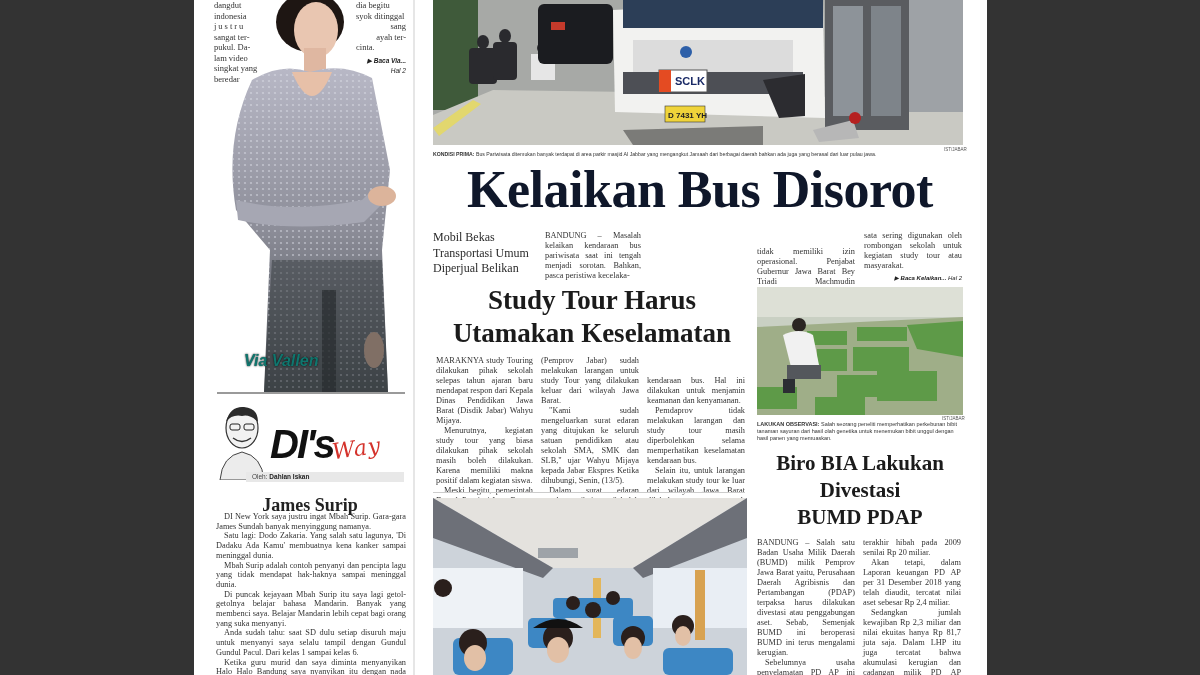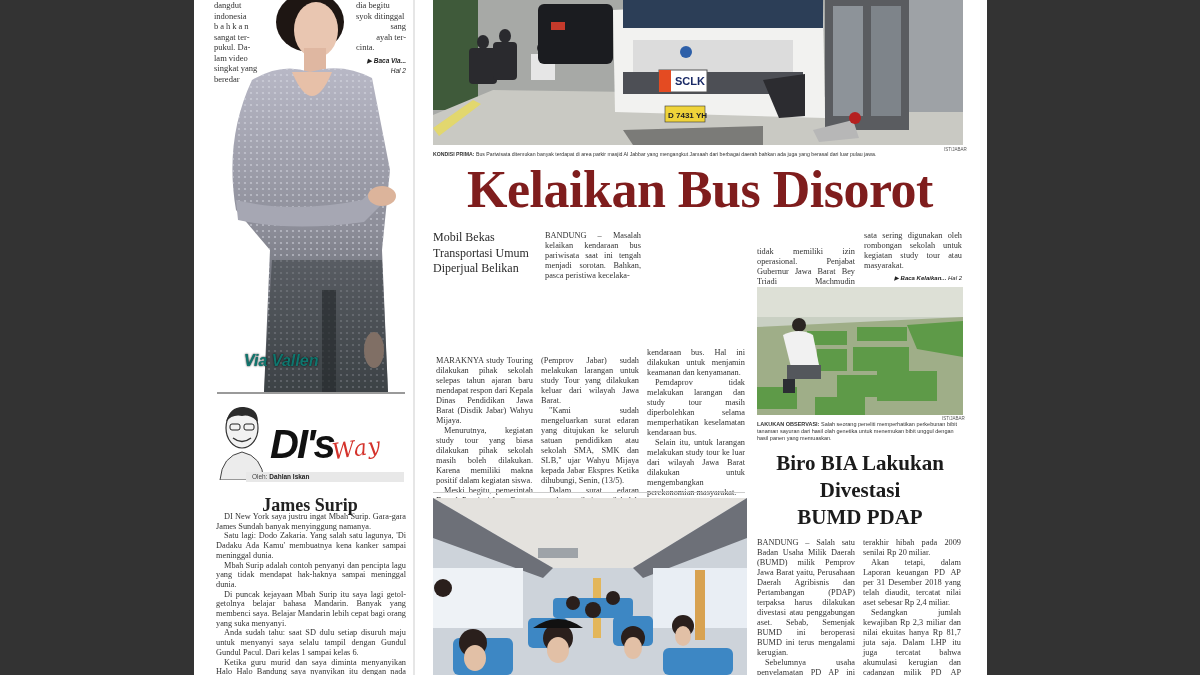--- a/index.html
+++ b/index.html
@@ -30,21 +30,21 @@
   .column-title { position: absolute; left: 20px; top: 487px; width: 192px; text-align: center; font-family: "Liberation Serif", serif; font-weight: bold; font-size: 18px; color: #222; margin-top: 8px; }
   .column-body { position: absolute; left: 22px; top: 512px; width: 190px; font-size: 8.3px; line-height: 9.7px; color: #333; text-align: justify; }
   .column-body p { text-indent: 8px; }
 
   
   .hero-photo { position: absolute; left: 239px; top: 0; width: 530px; height: 145px; overflow: hidden; background: #f9a8d4; }
   .hero-caption { position: absolute; left: 239px; top: 151px; width: 540px; font-family: "Liberation Sans", sans-serif; font-size: 5.2px; color: #333; white-space: nowrap; }
   .hero-caption b { font-weight: bold; }
   .photo-credit { position: absolute; font-family: "Liberation Sans", sans-serif; font-size: 4.5px; color: #555; }
 
-  .main-headline { position: absolute; left: 239px; top: 158px; width: 534px; text-align: center; font-family: "Liberation Serif", serif; font-weight: bold; font-size: 52px; letter-spacing: -0.5px; color: #7f1d1d; line-height: 64px; }
+  .main-headline { position: absolute; left: 239px; top: 158px; width: 534px; text-align: center; font-family: "Liberation Serif", serif; font-weight: bold; font-size: 52px; letter-spacing: -0.5px; color: #0f172a; line-height: 64px; }
 
   .sub-kicker { position: absolute; left: 239px; top: 230px; width: 100px; font-family: "Liberation Serif", serif; font-size: 12px; line-height: 15.5px; color: #2a2a2a; }
   .news-col { position: absolute; font-size: 8.3px; line-height: 10px; color: #333; text-align: justify; }
   .news-col p { text-indent: 8px; }
   .news-col p.first { text-indent: 0; }
   .jump { font-family: "Liberation Sans", sans-serif; font-size: 6px; font-style: italic; color: #222; text-align: right; margin-top: 2px; }
   .jump b { font-style: italic; }
 
   .h2 { position: absolute; text-align: center; font-family: "Liberation Serif", serif; font-weight: bold; color: #1b1b1b; }
   .story-headline { left: 239px; top: 284px; width: 318px; font-size: 27px; line-height: 33px; }
@@ -96,21 +96,21 @@
         <ellipse cx="162" cy="350" rx="10" ry="18" fill="#d4a98f"></ellipse>
 
         <path d="M60 260 L170 260 L176 392 L52 392 Z" fill="#3a4044" opacity="0.55"></path>
         <rect x="110" y="290" width="14" height="102" fill="#272b2d" opacity="0.7"></rect>
       </svg>
     </div>
 
     <div class="celeb-text-left">
       <div>dangdut</div>
       <div>indonesia</div>
-      <div style="letter-spacing:2px">bahkan</div>
+      <div style="letter-spacing:2px">justru</div>
       <div>sangat ter-</div>
       <div>pukul. Da-</div>
       <div>lam video</div>
       <div>singkat yang</div>
       <div>beredar</div>
     </div>
     <div class="celeb-text-right">
       <div>dia begitu</div>
       <div>syok ditinggal</div>
       <div style="text-align:right">sang</div>
@@ -220,32 +220,36 @@
   </div>
   <div class="news-col" style="left:670px;top:231px;width:98px;">
     <p class="first">sata sering digunakan oleh rombongan sekolah untuk kegiatan study tour atau masyarakat.</p>
     <div class="jump">
       <span>▶</span>
       <b>Baca Kelaikan...</b>
       <span>Hal 2</span>
     </div>
   </div>
 
+  <div class="h2 story-headline">
+    <div>Study Tour Harus</div>
+    <div>Utamakan Keselamatan</div>
+  </div>
 
   <div class="news-col" style="left:242px;top:356px;width:97px;">
     <p class="first">MARAKNYA study Touring dilakukan pihak sekolah selepas tahun ajaran baru mendapat respon dari Kepala Dinas Pendidikan Jawa Barat (Disdik Jabar) Wahyu Mijaya.</p>
     <p>Menurutnya, kegiatan study tour yang biasa dilakukan pihak sekolah masih boleh dilakukan. Karena memiliki makna positif dalam kegiatan siswa.</p>
     <p>Meski begitu, pemerintah Daerah Provinsi Jawa Barat</p>
   </div>
   <div class="news-col" style="left:347px;top:356px;width:98px;">
     <p class="first">(Pemprov Jabar) sudah melakukan larangan untuk study Tour yang dilakukan keluar dari wilayah Jawa Barat.</p>
     <p>"Kami sudah mengeluarkan surat edaran yang ditujukan ke seluruh satuan pendidikan atau sekolah SMA, SMK dan SLB," ujar Wahyu Mijaya kepada Jabar Ekspres Ketika dihubungi, Senin, (13/5).</p>
     <p>Dalam surat edaran tersebut, Setiap Sekolah yang akan melakukan study tour wajib mengantongi surat kelaikan</p>
   </div>
-  <div class="news-col" style="left:453px;top:348px;width:98px;">
+  <div class="news-col" style="left:453px;top:376px;width:98px;">
     <p class="first">kendaraan bus. Hal ini dilakukan untuk menjamin keamanan dan kenyamanan.</p>
     <p>Pemdaprov tidak melakukan larangan dan study tour masih diperbolehkan selama memperhatikan keselamatan kendaraan bus.</p>
     <p>Selain itu, untuk larangan melakukan study tour ke luar dari wilayah Jawa Barat dilakukan untuk mengembangkan perekonomian masyarakat.</p>
     <div class="jump">
       <span>▶</span>
       <b>Baca Study...</b>
       <span>Hal 2</span>
     </div>
   </div>
 

